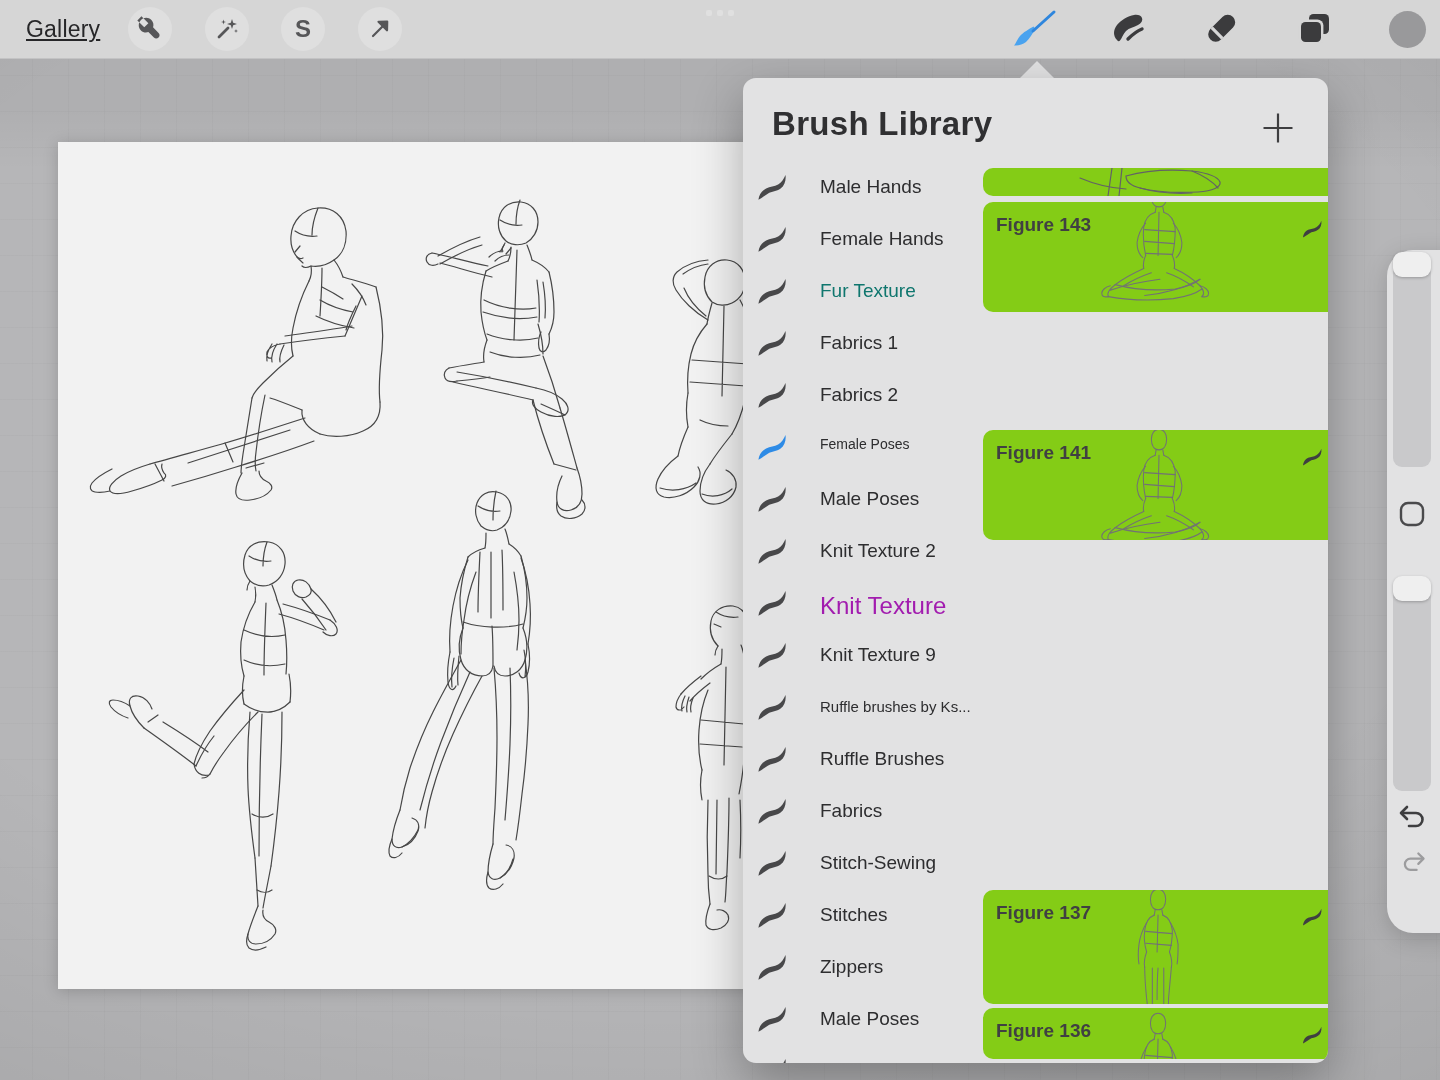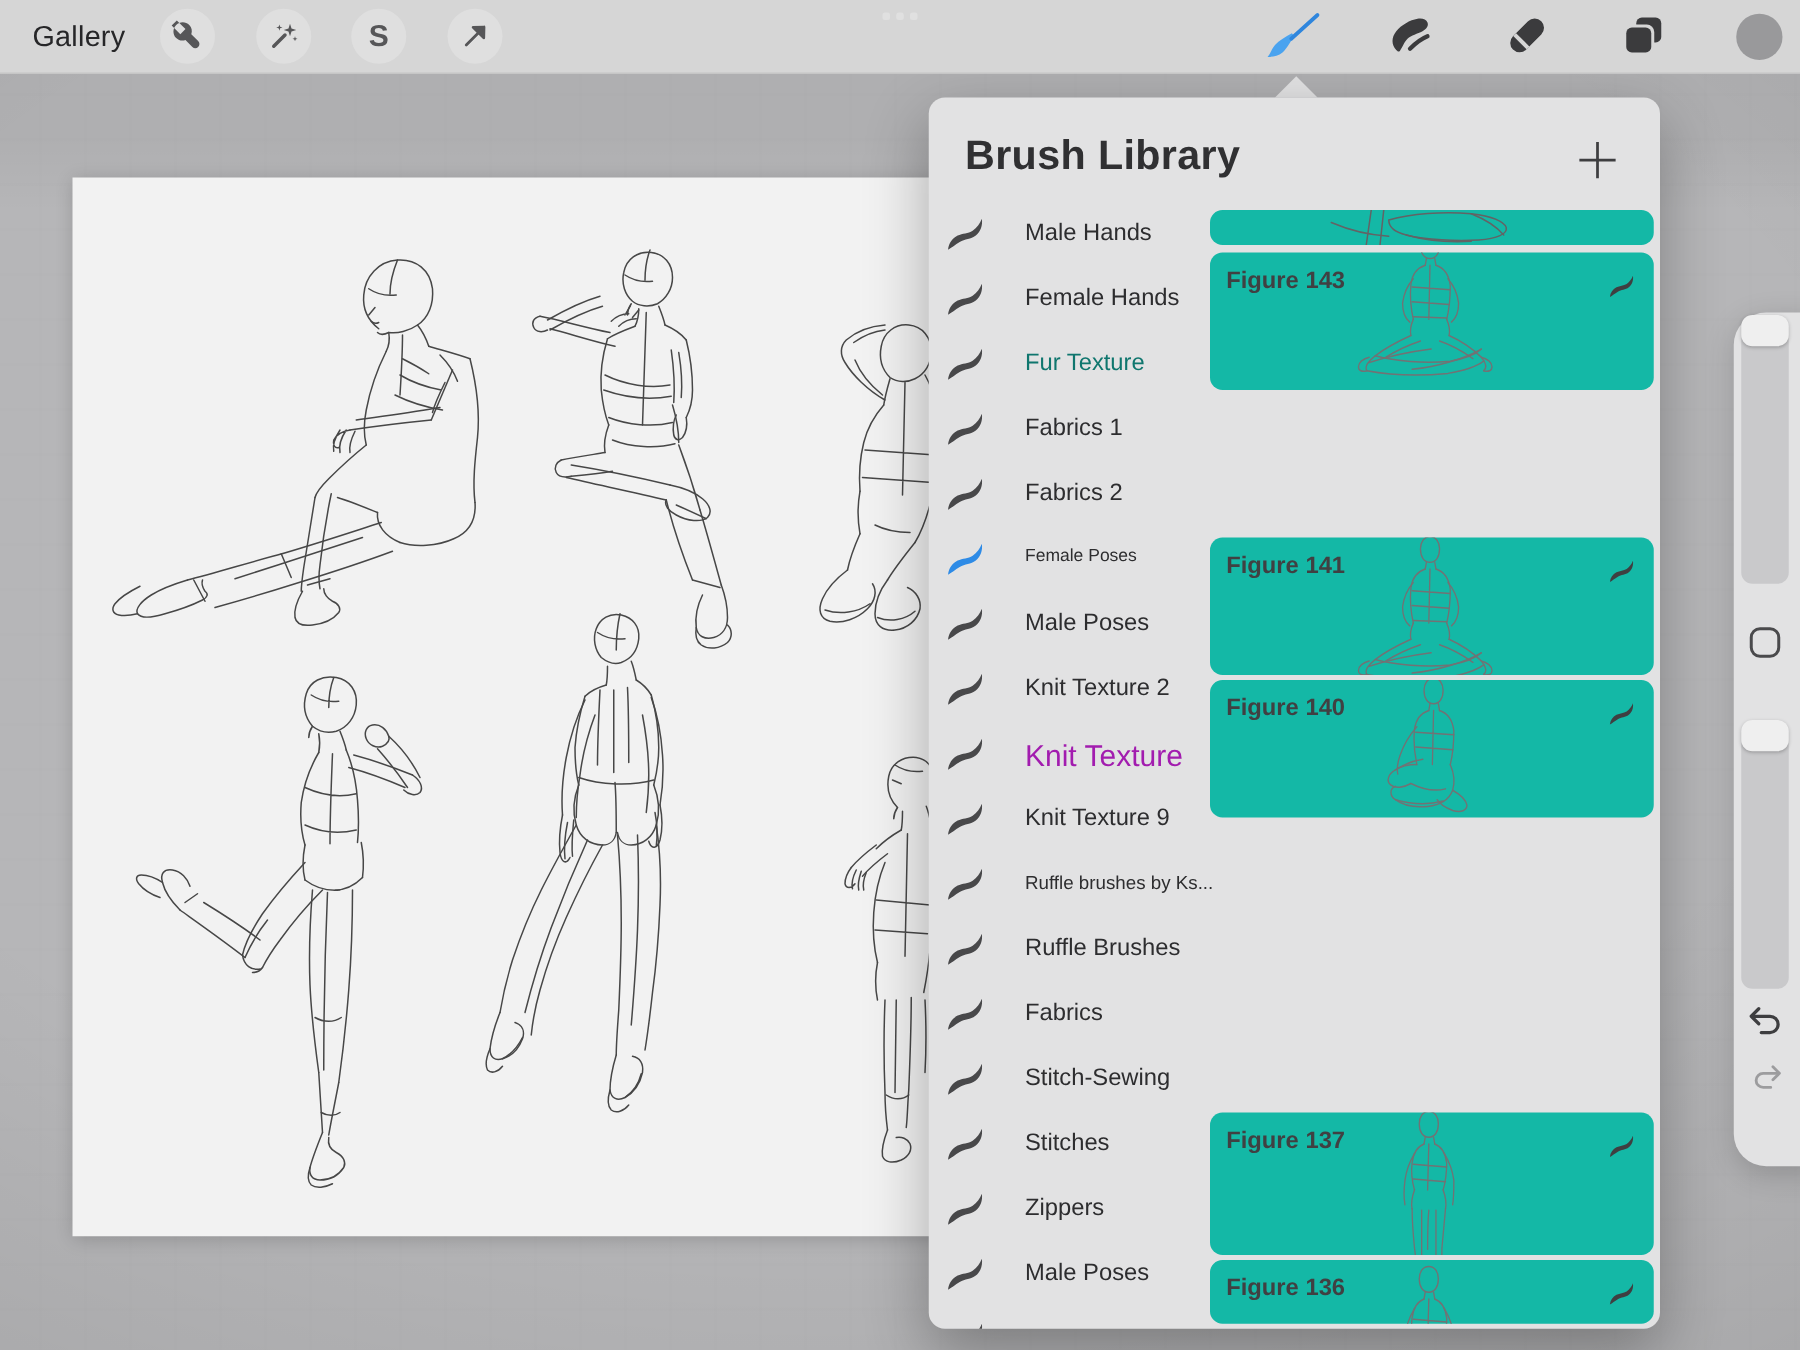--- a/index.html
+++ b/index.html
@@ -9,33 +9,33 @@
     background:
       repeating-linear-gradient(0deg, rgba(0,0,0,0.018) 0 1px, transparent 1px 36px),
       repeating-linear-gradient(90deg, rgba(0,0,0,0.018) 0 1px, transparent 1px 36px),
       #b6b6b8;}
   #vig{position:absolute;left:0;top:0;width:1440px;height:1080px;
     background:linear-gradient(180deg, rgba(0,0,0,0.04) 58px, rgba(0,0,0,0.04) 110px, rgba(0,0,0,0) 170px),radial-gradient(ellipse 115% 95% at 46% 40%, rgba(0,0,0,0) 50%, rgba(0,0,0,0.125) 100%);}
   #canvas{position:absolute;left:58px;top:142px;width:1060px;height:847px;background:#f2f2f2;
     box-shadow:0 2px 14px rgba(0,0,0,0.18);}
   #topbar{position:absolute;left:0;top:0;width:1440px;height:58px;background:#d6d6d6;
     border-bottom:1px solid #c3c3c4;}
-  #gallery{position:absolute;left:26px;top:16px;font-size:23px;color:#262628;letter-spacing:0.2px;}
+  #gallery{position:absolute;left:26px;top:16px;font-size:23px;color:#262628;letter-spacing:0.2px;text-decoration:underline;}
   .tbtn{position:absolute;top:7px;width:44px;height:44px;border-radius:22px;background:#dfdfdf;}
   .tbtn svg,.ricon svg{position:absolute;left:50%;top:50%;transform:translate(-50%,-50%);}
   #dots div{position:absolute;top:10px;width:6px;height:6px;border-radius:2px;background:#e0e0e0;}
   .ricon{position:absolute;top:7px;width:46px;height:44px;}
   #colorbtn{position:absolute;left:1389px;top:11px;width:37px;height:37px;border-radius:50%;background:#99999b;}
   #panel{position:absolute;left:743px;top:78px;width:585px;height:985px;border-radius:13px;
     background:#e2e2e3;box-shadow:0 18px 50px rgba(0,0,0,0.3);overflow:hidden;}
   #parrow{position:absolute;left:1020px;top:61px;width:0;height:0;
     border-left:17px solid transparent;border-right:17px solid transparent;
     border-bottom:17px solid #e2e2e3;}
   #ptitle{position:absolute;left:29px;top:27px;font-size:33px;font-weight:bold;color:#303032;letter-spacing:0.3px;}
-  .bcard{position:absolute;left:225px;width:355px;background:#14b8a6;border-radius:10px;overflow:hidden;}
+  .bcard{position:absolute;left:240px;width:355px;background:#84cc16;border-radius:10px;overflow:hidden;}
   .bcard .fl{position:absolute;left:13px;top:12px;font-size:19px;font-weight:bold;color:#404042;}
   .bcard .sw2{position:absolute;right:14px;top:16px;}
   #sidebar{position:absolute;left:1387px;top:250px;width:70px;height:683px;
     background:#e2e2e3;border-radius:26px 0 0 26px;box-shadow:0 6px 24px rgba(0,0,0,0.18);}
   .strack{position:absolute;left:6px;width:38px;background:#c9c9cb;border-radius:9px;}
   .sthumb{position:absolute;left:6px;width:38px;height:25px;background:#efefef;border-radius:9px;box-shadow:0 1px 3px rgba(0,0,0,0.25);}
 </style>
 </head>
 <body>
 <div id="stage">
@@ -324,42 +324,20 @@
 <path d="M19,95 C36,99 60,101 82,99 C94,97 103,94 108,90"></path>
 <path d="M110,106 C114,107 117,106 117,103 C117,100 113,97 108,96"></path>
 <path d="M12,106 C8,107 5,106 5,103 C5,100 9,97 14,96"></path>
 <path d="M108,90 C94,97 72,103 50,105 M14,100 C28,96 48,92 66,90"></path>
 </g>
         </svg>
         <svg class="sw2" width="23" height="21" viewBox="0 0 30 28">
           <path d="M2.2,26 C2.8,21.5 5.2,17.8 9.2,15.8 C12.8,14 16.8,14.3 20.1,12.2 C23.2,10.2 25.4,7 26.8,3.5 C27.5,8.3 25.9,13 22.4,15.8 C18.8,18.7 14.4,18.2 10.7,20.5 C7.4,22.5 4.8,24.8 2.2,26 Z" fill="#3f3f41"></path>
         </svg>
       </div>
-<div class="bcard" style="top:466px;height:110px">
-        <div class="fl">Figure 140</div>
-        <svg width="124" height="134" viewBox="0 0 130 124" preserveAspectRatio="none" style="position:absolute;left:114px;top:-8px">
-          <g fill="none" stroke="#727274" stroke-width="1.1" stroke-linecap="round" stroke-linejoin="round">
-<path d="M68,6 C63,6 60,10 60,15 C60,21 63,25 68,25 C73,25 76,21 76,15 C76,10 73,6 68,6 Z"></path>
-<path d="M65,25 L64,30 M72,25 L73,30"></path>
-<path d="M64,30 C57,32 53,37 52,44 C51,53 52,62 54,70"></path>
-<path d="M73,30 C80,32 84,38 85,45 C85,54 84,63 82,70"></path>
-<path d="M53,46 L85,48 M53,57 L84,59 M68,30 L67,70"></path>
-<path d="M54,42 C48,48 43,55 40,63 C38,68 37,73 38,77"></path>
-<path d="M54,70 C48,70 41,71 36,74 C30,77 28,82 32,85 C36,88 43,87 49,84"></path>
-<path d="M36,74 C43,70 51,67 59,66"></path>
-<path d="M82,70 C85,76 86,83 84,89 C81,96 73,100 63,101 C52,102 42,100 36,96 C31,93 31,88 36,86"></path>
-<path d="M49,84 C58,88 69,90 78,88"></path>
-<path d="M36,96 C48,99 63,100 76,97"></path>
-<path d="M84,89 C90,92 95,96 96,100 C96,104 91,106 84,104 C78,102 73,99 71,96"></path>
-</g>
-        </svg>
-        <svg class="sw2" width="23" height="21" viewBox="0 0 30 28">
-          <path d="M2.2,26 C2.8,21.5 5.2,17.8 9.2,15.8 C12.8,14 16.8,14.3 20.1,12.2 C23.2,10.2 25.4,7 26.8,3.5 C27.5,8.3 25.9,13 22.4,15.8 C18.8,18.7 14.4,18.2 10.7,20.5 C7.4,22.5 4.8,24.8 2.2,26 Z" fill="#3f3f41"></path>
-        </svg>
-      </div>
 <div class="bcard" style="top:812px;height:114px">
         <div class="fl">Figure 137</div>
         <svg width="124" height="134" viewBox="0 0 130 124" preserveAspectRatio="none" style="position:absolute;left:114px;top:-4px">
           <g fill="none" stroke="#727274" stroke-width="1.1" stroke-linecap="round" stroke-linejoin="round">
 <path d="M64,3 C59,3 56,7 56,12 C56,18 59,22 64,22 C69,22 72,18 72,12 C72,7 69,3 64,3 Z"></path>
 <path d="M61,22 L60,27 M68,22 L69,27"></path>
 <path d="M60,27 C54,29 51,34 50,41 C49,48 50,55 52,61"></path>
 <path d="M69,27 C75,29 78,34 79,41 C79,48 78,55 76,61"></path>
 <path d="M51,42 L79,44 M51,53 L78,55 M64,27 L63,61"></path>
 <path d="M52,34 C48,40 45,47 44,54 C43,61 43,67 44,72"></path>

